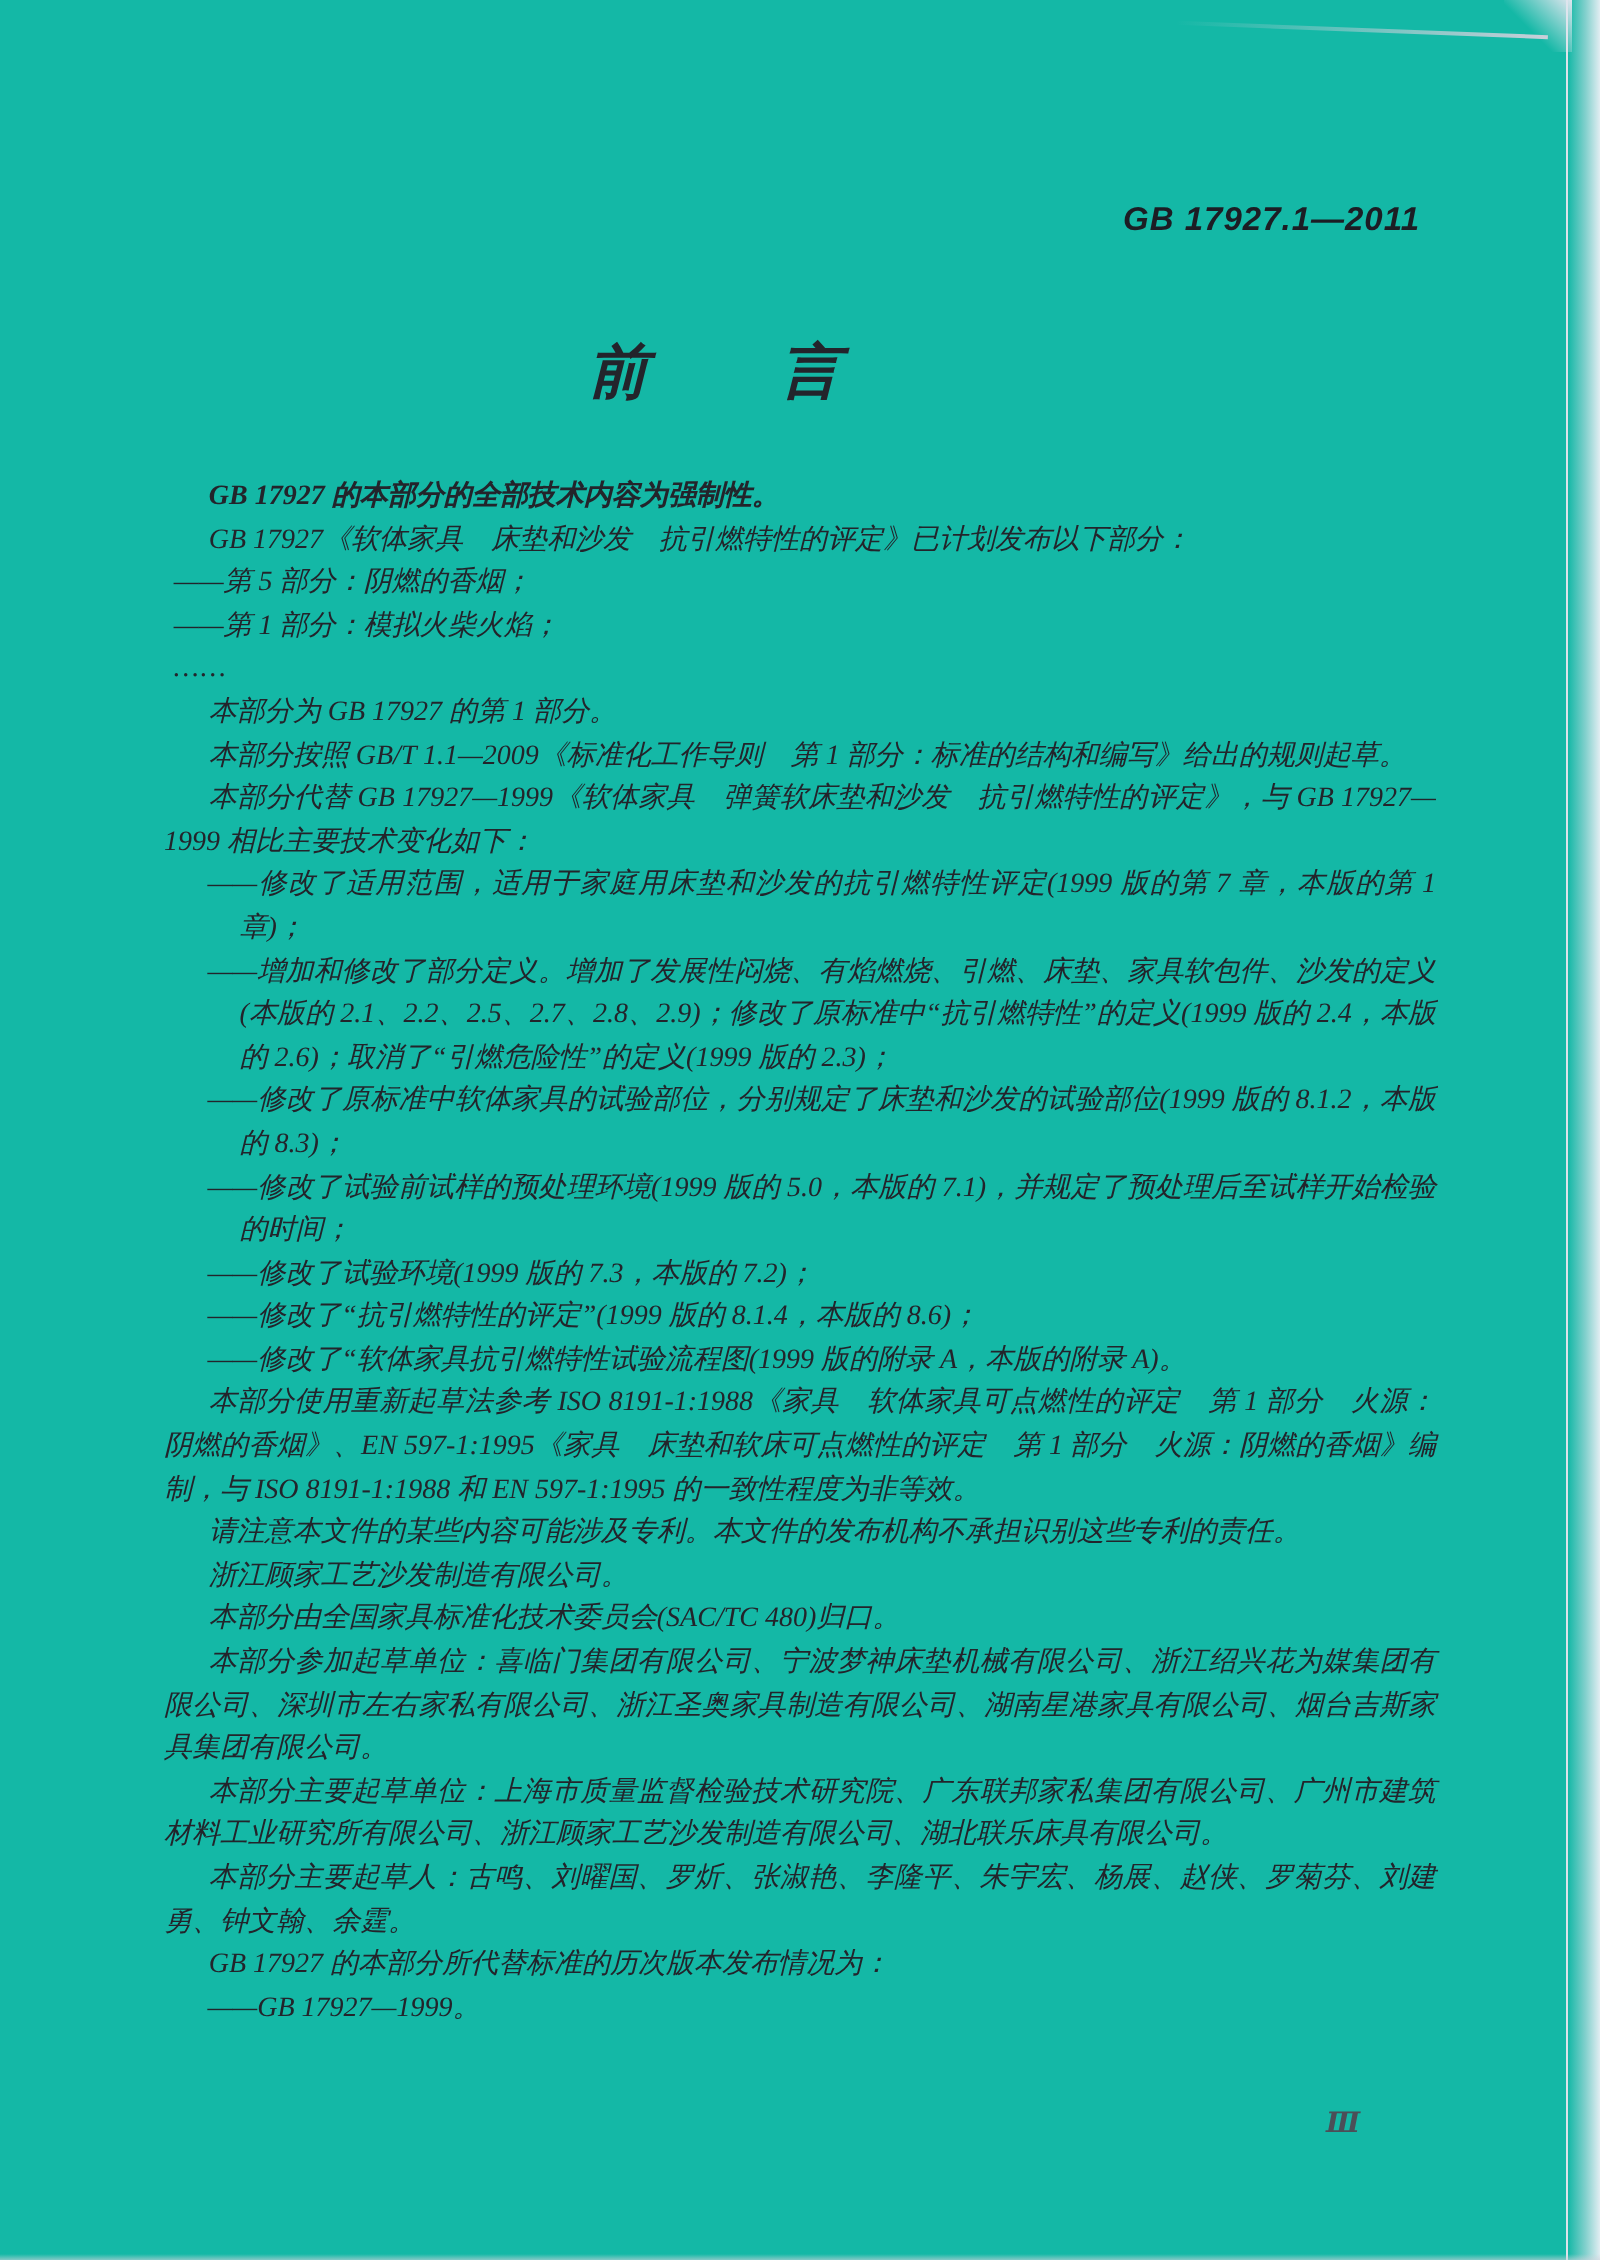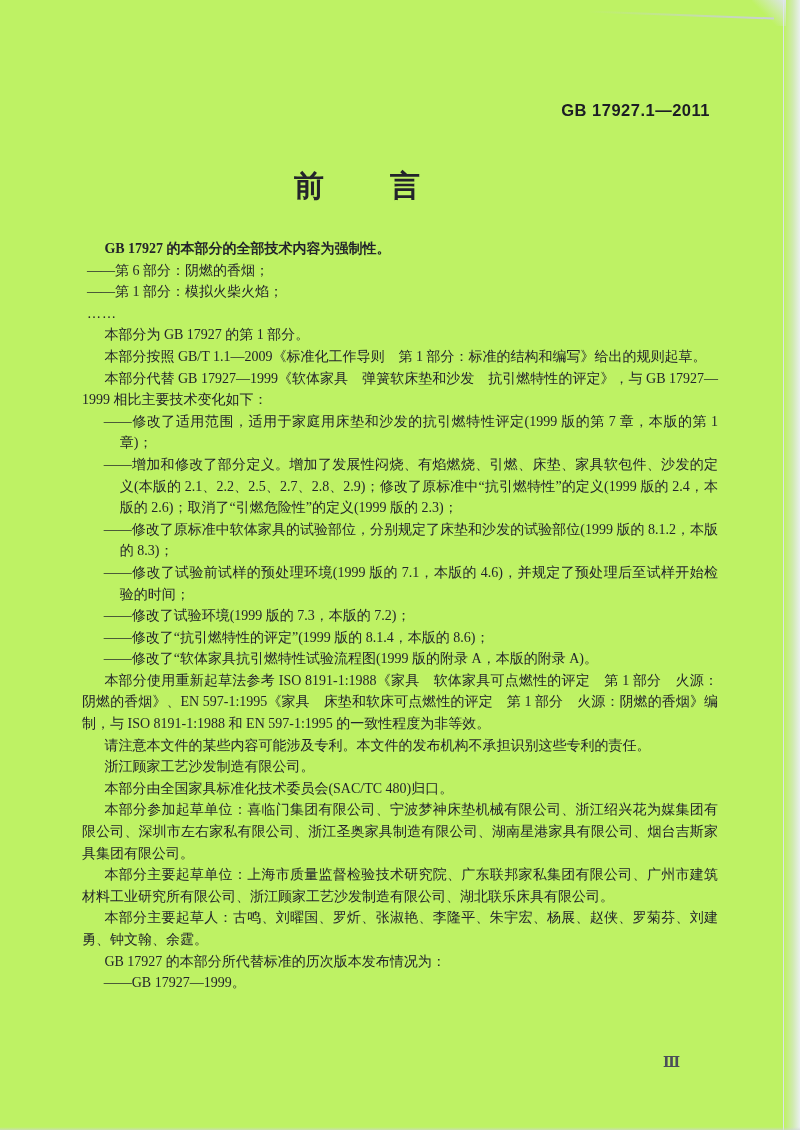--- a/index.html
+++ b/index.html
@@ -1,24 +1,25 @@
 <!DOCTYPE html>
 <html><head>
 <meta charset="utf-8">
 <style>
   * { margin: 0; padding: 0; box-sizing: border-box; }
   html, body { background: #ffffff; }
   .page {
     position: relative;
     width: 800px;
     height: 1130px;
-    background: #bef264;
+    background: #14b8a6;
     overflow: hidden;
     font-family: "Liberation Serif", "DejaVu Serif", serif;
     color: #23242b;
+    font-style: italic;
   }
   
   .edge-right {
     position: absolute; top: 0; right: 0; width: 17px; height: 1130px;
     background: linear-gradient(to right, rgba(226,231,239,0) 0%, rgba(222,228,237,0.55) 55%, rgba(236,240,246,0.95) 100%);
     border-left: 1px solid #dde2ea;
   }
   .edge-top-diagonal {
     position: absolute; top: 14px; left: 588px; width: 186px; height: 2px;
     background: linear-gradient(to right, rgba(195,201,212,0), #c9cfd9);
@@ -73,30 +74,31 @@
   <div class="corner-top-right"></div>
   <div class="edge-top-diagonal"></div>
   <div class="edge-bottom"></div>
 
   <div class="std-number">GB 17927.1—2011</div>
 
   <div class="doc-title">前　　言</div>
 
   <div class="foreword">
       <p class="para bold">GB 17927 的本部分的全部技术内容为强制性。</p>
-      <p class="para dash1">——第 6 部分：阴燃的香烟；</p>
+      <p class="para normal">GB 17927《软体家具　床垫和沙发　抗引燃特性的评定》已计划发布以下部分：</p>
+      <p class="para dash1">——第 5 部分：阴燃的香烟；</p>
       <p class="para dash1">——第 1 部分：模拟火柴火焰；</p>
       <p class="para ellipsis">……</p>
       <p class="para normal">本部分为 GB 17927 的第 1 部分。</p>
       <p class="para normal">本部分按照 GB/T 1.1—2009《标准化工作导则　第 1 部分：标准的结构和编写》给出的规则起草。</p>
       <p class="para normal">本部分代替 GB 17927—1999《软体家具　弹簧软床垫和沙发　抗引燃特性的评定》，与 GB 17927—1999 相比主要技术变化如下：</p>
       <p class="para dash2">——修改了适用范围，适用于家庭用床垫和沙发的抗引燃特性评定(1999 版的第 7 章，本版的第 1 章)；</p>
       <p class="para dash2">——增加和修改了部分定义。增加了发展性闷烧、有焰燃烧、引燃、床垫、家具软包件、沙发的定义(本版的 2.1、2.2、2.5、2.7、2.8、2.9)；修改了原标准中“抗引燃特性”的定义(1999 版的 2.4，本版的 2.6)；取消了“引燃危险性”的定义(1999 版的 2.3)；</p>
       <p class="para dash2">——修改了原标准中软体家具的试验部位，分别规定了床垫和沙发的试验部位(1999 版的 8.1.2，本版的 8.3)；</p>
-      <p class="para dash2">——修改了试验前试样的预处理环境(1999 版的 7.1，本版的 4.6)，并规定了预处理后至试样开始检验的时间；</p>
+      <p class="para dash2">——修改了试验前试样的预处理环境(1999 版的 5.0，本版的 7.1)，并规定了预处理后至试样开始检验的时间；</p>
       <p class="para dash2">——修改了试验环境(1999 版的 7.3，本版的 7.2)；</p>
       <p class="para dash2">——修改了“抗引燃特性的评定”(1999 版的 8.1.4，本版的 8.6)；</p>
       <p class="para dash2">——修改了“软体家具抗引燃特性试验流程图(1999 版的附录 A，本版的附录 A)。</p>
       <p class="para normal">本部分使用重新起草法参考 ISO 8191-1:1988《家具　软体家具可点燃性的评定　第 1 部分　火源：阴燃的香烟》、EN 597-1:1995《家具　床垫和软床可点燃性的评定　第 1 部分　火源：阴燃的香烟》编制，与 ISO 8191-1:1988 和 EN 597-1:1995 的一致性程度为非等效。</p>
       <p class="para normal">请注意本文件的某些内容可能涉及专利。本文件的发布机构不承担识别这些专利的责任。</p>
       <p class="para normal">浙江顾家工艺沙发制造有限公司。</p>
       <p class="para normal">本部分由全国家具标准化技术委员会(SAC/TC 480)归口。</p>
       <p class="para normal">本部分参加起草单位：喜临门集团有限公司、宁波梦神床垫机械有限公司、浙江绍兴花为媒集团有限公司、深圳市左右家私有限公司、浙江圣奥家具制造有限公司、湖南星港家具有限公司、烟台吉斯家具集团有限公司。</p>
       <p class="para normal">本部分主要起草单位：上海市质量监督检验技术研究院、广东联邦家私集团有限公司、广州市建筑材料工业研究所有限公司、浙江顾家工艺沙发制造有限公司、湖北联乐床具有限公司。</p>
       <p class="para normal">本部分主要起草人：古鸣、刘曜国、罗炘、张淑艳、李隆平、朱宇宏、杨展、赵侠、罗菊芬、刘建勇、钟文翰、余霆。</p>

